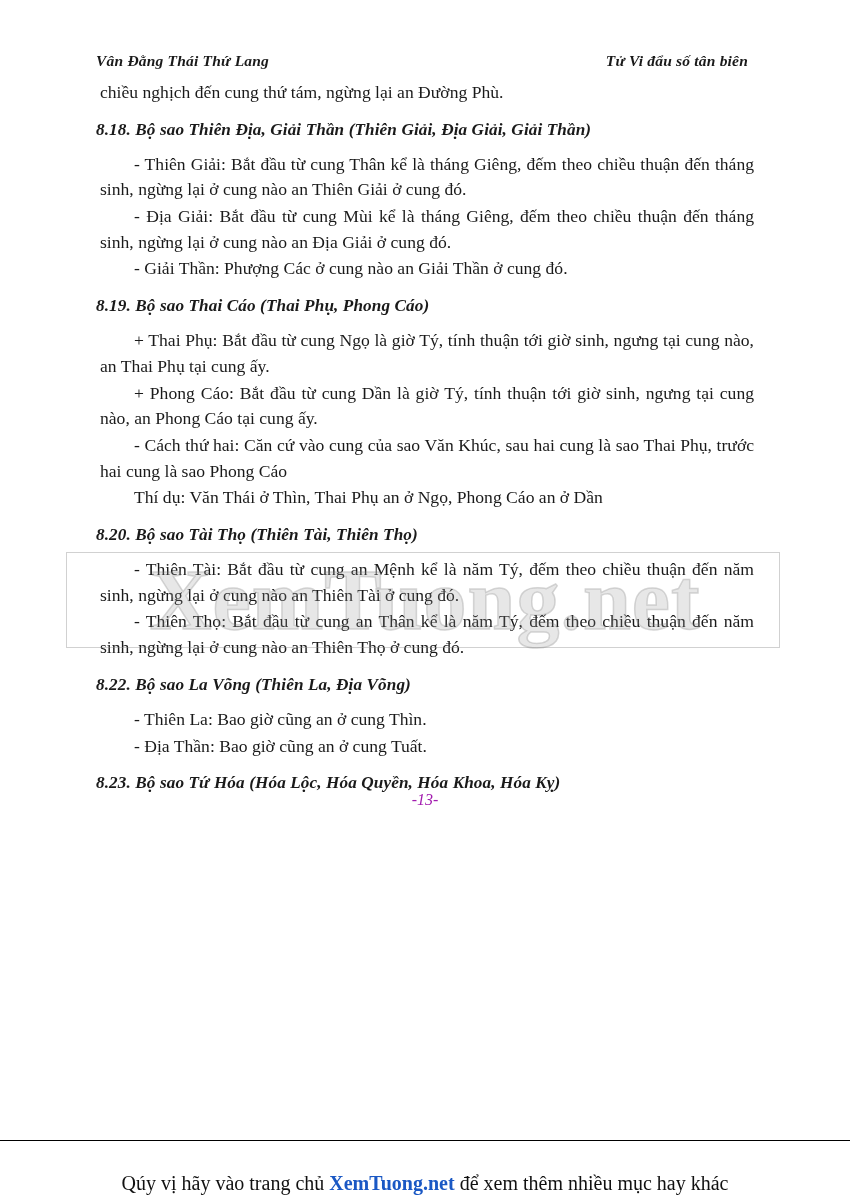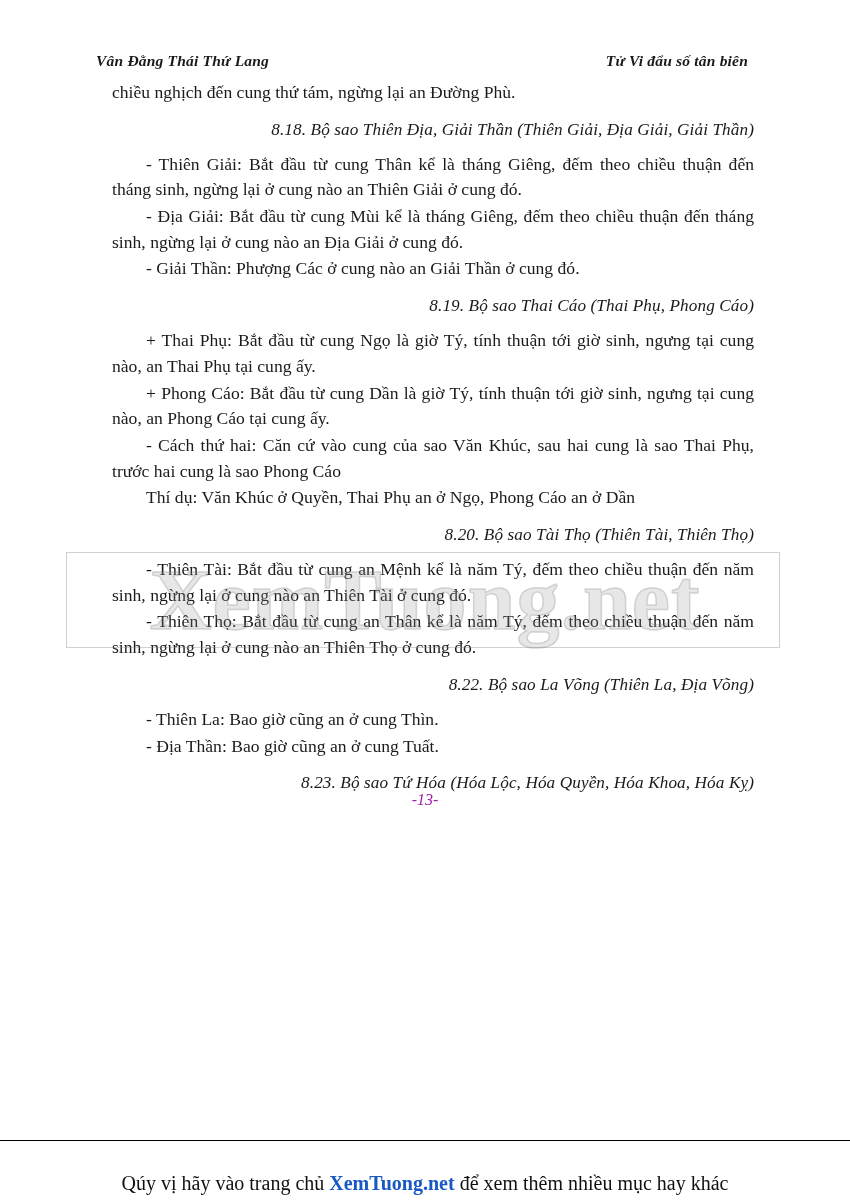--- a/index.html
+++ b/index.html
@@ -40,32 +40,32 @@
     font-family: "Liberation Serif", serif;
     font-weight: 600;
     padding-right: 6px;
   }
   .content {
     font-size: 17.6px;
     line-height: 1.46;
     text-align: justify;
   }
   p.para {
-    margin: 0 0 1px 16px;
+    margin: 0 0 1px 4px;
     text-indent: 0;
   }
   p.para.indent {
     text-indent: 34px;
   }
   p.para.cont {
     text-indent: 0;
   }
   h3.section {
-    text-align: right;
-    font-weight: normal;
+    text-align: left;
+    font-weight: bold;
     font-style: italic;
     font-size: 17.2px;
     margin: 11px 0 10px 0;
     letter-spacing: 0.1px;
   }
   .block {
     margin-bottom: 6px;
   }
   .pageno {
     position: absolute;
@@ -153,21 +153,21 @@
       <p class="para indent">- Thiên Giải: Bắt đầu từ cung Thân kể là tháng Giêng, đếm theo chiều thuận đến tháng sinh, ngừng lại ở cung nào an Thiên Giải ở cung đó.</p>
       <p class="para indent">- Địa Giải: Bắt đầu từ cung Mùi kể là tháng Giêng, đếm theo chiều thuận đến tháng sinh, ngừng lại ở cung nào an Địa Giải ở cung đó.</p>
       <p class="para indent">- Giải Thần: Phượng Các ở cung nào an Giải Thần ở cung đó.</p>
     </div>
 
     <div class="block">
       <h3 class="section">8.19. Bộ sao Thai Cáo (Thai Phụ, Phong Cáo)</h3>
       <p class="para indent">+ Thai Phụ: Bắt đầu từ cung Ngọ là giờ Tý, tính thuận tới giờ sinh, ngưng tại cung nào, an Thai Phụ tại cung ấy.</p>
       <p class="para indent">+ Phong Cáo: Bắt đầu từ cung Dần là giờ Tý, tính thuận tới giờ sinh, ngưng tại cung nào, an Phong Cáo tại cung ấy.</p>
       <p class="para indent">- Cách thứ hai: Căn cứ vào cung của sao Văn Khúc, sau hai cung là sao Thai Phụ, trước hai cung là sao Phong Cáo</p>
-      <p class="para indent">Thí dụ: Văn Khúc ở Quyền, Thai Phụ an ở Ngọ, Phong Cáo an ở Dần</p>
+      <p class="para indent">Thí dụ: Văn Thái ở Thìn, Thai Phụ an ở Ngọ, Phong Cáo an ở Dần</p>
     </div>
 
     <div class="block">
       <h3 class="section">8.20. Bộ sao Tài Thọ (Thiên Tài, Thiên Thọ)</h3>
       <p class="para indent">- Thiên Tài: Bắt đầu từ cung an Mệnh kể là năm Tý, đếm theo chiều thuận đến năm sinh, ngừng lại ở cung nào an Thiên Tài ở cung đó.</p>
       <p class="para indent">- Thiên Thọ: Bắt đầu từ cung an Thân kể là năm Tý, đếm theo chiều thuận đến năm sinh, ngừng lại ở cung nào an Thiên Thọ ở cung đó.</p>
     </div>
 
 
     <div class="block">

